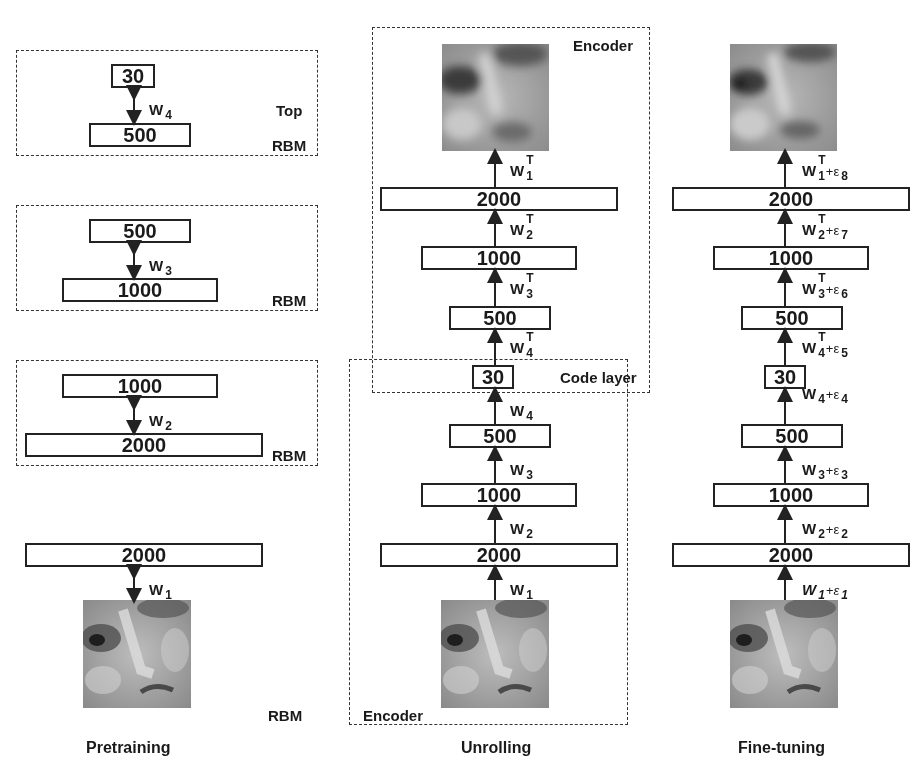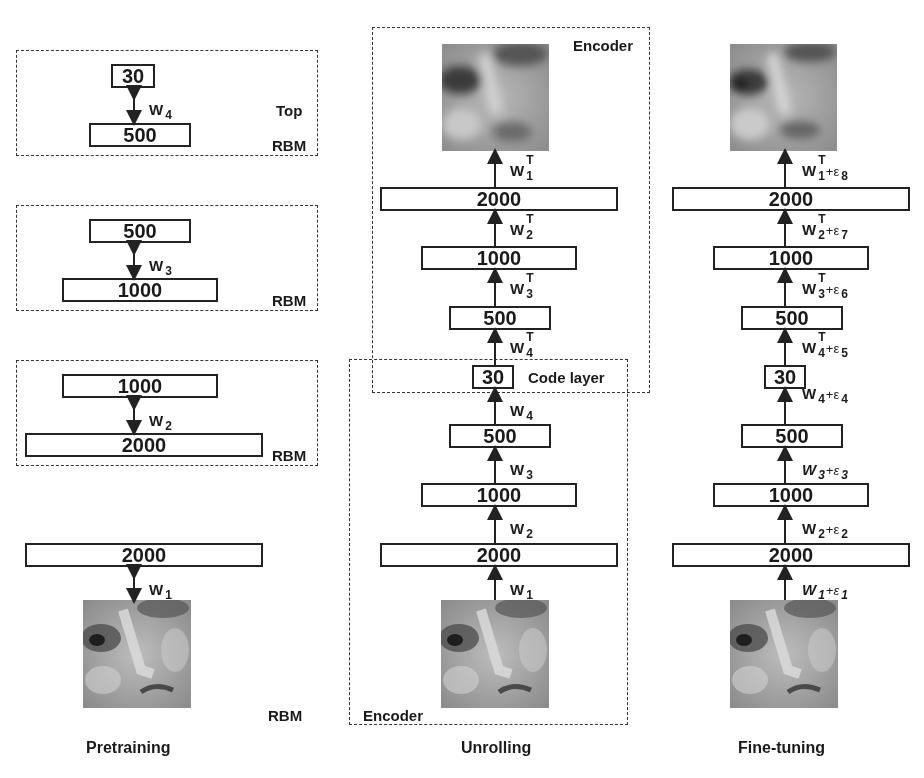--- a/index.html
+++ b/index.html
@@ -60,21 +60,21 @@
     <ellipse cx="92" cy="50" rx="14" ry="22" fill="#cfcfcf" opacity="0.5"></ellipse>
   </svg>
 </div>
 <div class="lbl" style="left:268px;top:708px;">RBM</div>
 
 <div class="title" style="left:86px;top:739px;">Pretraining</div>
 
 <div class="dash" style="left:372px;top:27px;width:278px;height:366px;"></div>
 <div class="dash" style="left:349px;top:359px;width:279px;height:366px;"></div>
 <div class="lbl" style="left:573px;top:38px;">Encoder</div>
-<div class="lbl" style="left:528px;top:370px;">Code layer</div>
+<div class="lbl" style="left:560px;top:370px;">Code layer</div>
 <div class="lbl" style="left:363px;top:708px;">Encoder</div>
 
 <div class="face" style="left:442px;top:44px;width:107px;height:107px;">
   <svg width="107" height="107" viewBox="0 0 107 107">
     <defs>
       <radialGradient id="fB" cx="0.5" cy="0.5" r="0.7">
           <stop offset="0" stop-color="#b8b8b8"></stop>
           <stop offset="1" stop-color="#8c8c8c"></stop>
         </radialGradient>
       <filter id="blur1">
@@ -155,21 +155,21 @@
 <div class="w" style="left:802px;top:163px;"><span>W</span><span class="sup"><span class="t">T</span><span class="s">1</span></span><span class="eps"><span>+ε</span><sub>8</sub></span></div>
 <div class="box" style="left:672px;top:187px;width:238px;height:24px;">2000</div>
 <div class="w" style="left:802px;top:222px;"><span>W</span><span class="sup"><span class="t">T</span><span class="s">2</span></span><span class="eps"><span>+ε</span><sub>7</sub></span></div>
 <div class="box" style="left:713px;top:246px;width:156px;height:24px;">1000</div>
 <div class="w" style="left:802px;top:281px;"><span>W</span><span class="sup"><span class="t">T</span><span class="s">3</span></span><span class="eps"><span>+ε</span><sub>6</sub></span></div>
 <div class="box" style="left:741px;top:306px;width:102px;height:24px;">500</div>
 <div class="w" style="left:802px;top:340px;"><span>W</span><span class="sup"><span class="t">T</span><span class="s">4</span></span><span class="eps"><span>+ε</span><sub>5</sub></span></div>
 <div class="box" style="left:764px;top:365px;width:42px;height:24px;">30</div>
 <div class="w" style="left:802px;top:386px;"><span>W</span><sub>4</sub><span class="eps"><span>+ε</span><sub>4</sub></span></div>
 <div class="box" style="left:741px;top:424px;width:102px;height:24px;">500</div>
-<div class="w" style="left:802px;top:462px;font-style:italic;"><span>W</span><sub>3</sub><span class="eps"><span>+ε</span><sub>3</sub></span></div>
+<div class="w" style="left:802px;top:462px;"><span>W</span><sub>3</sub><span class="eps"><span>+ε</span><sub>3</sub></span></div>
 <div class="box" style="left:713px;top:483px;width:156px;height:24px;">1000</div>
 <div class="w" style="left:802px;top:521px;"><span>W</span><sub>2</sub><span class="eps"><span>+ε</span><sub>2</sub></span></div>
 <div class="box" style="left:672px;top:543px;width:238px;height:24px;">2000</div>
 <div class="w" style="left:802px;top:582px;font-style:italic;"><span>W</span><sub>1</sub><span class="eps"><span>+ε</span><sub>1</sub></span></div>
 
 <div class="face" style="left:730px;top:600px;width:108px;height:108px;">
   <svg width="108" height="108" viewBox="0 0 108 108">
     <defs>
       <radialGradient id="fE" cx="0.5" cy="0.5" r="0.7">
           <stop offset="0" stop-color="#bdbdbd"></stop>

